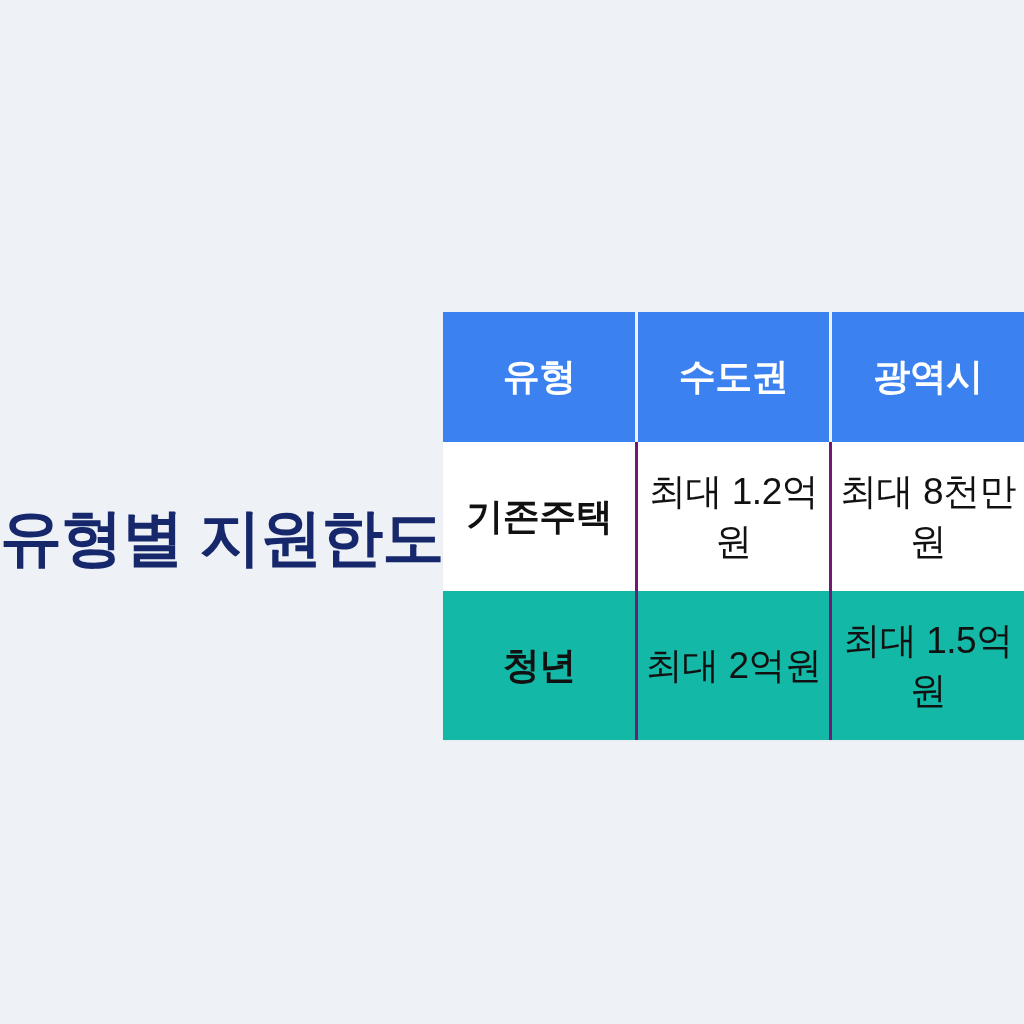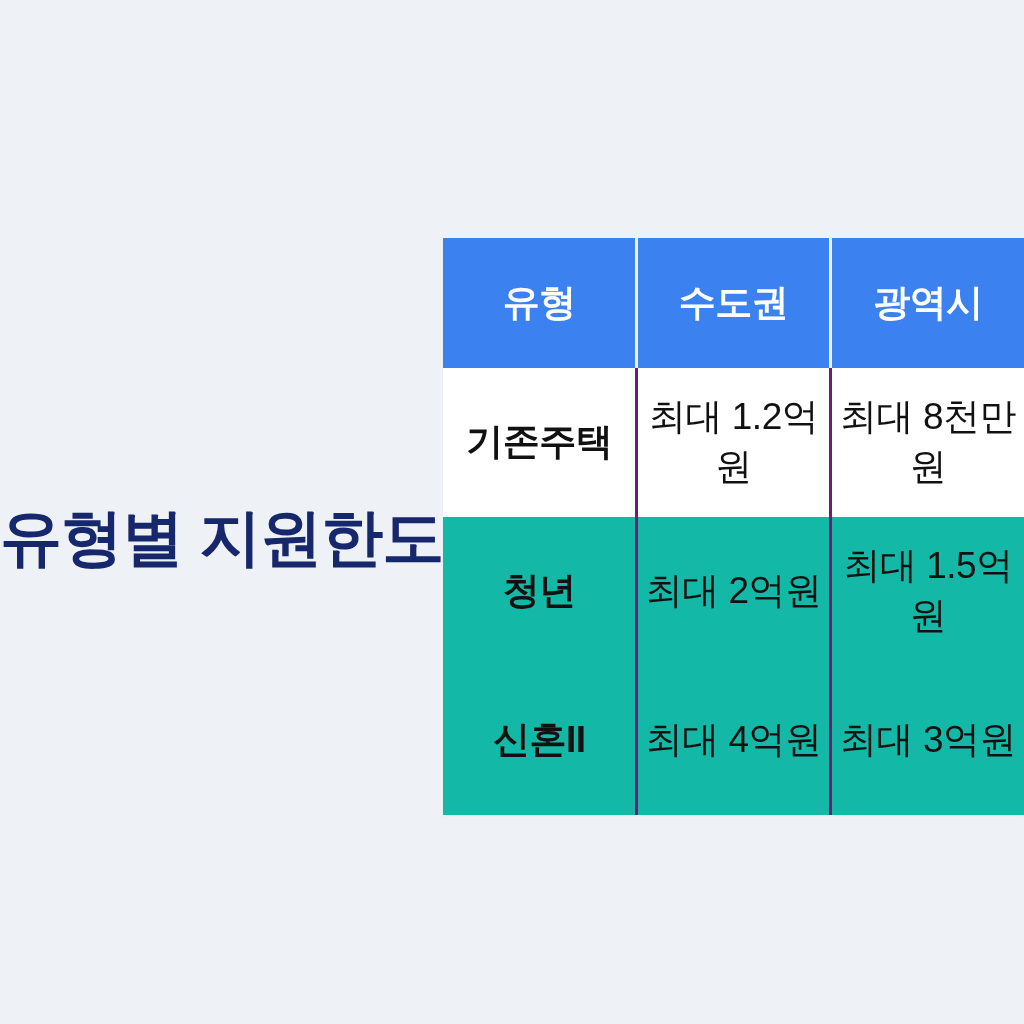--- a/index.html
+++ b/index.html
@@ -109,22 +109,17 @@
         <tr class="odd-row">
           <td class="type-cell">기존주택</td>
           <td>최대 1.2억원</td>
           <td>최대 8천만원</td>
         </tr>
         <tr class="even-row">
           <td class="type-cell">청년</td>
           <td>최대 2억원</td>
           <td>최대 1.5억원</td>
         </tr>
-        <tr class="even-row">
-          <td class="type-cell">신혼II</td>
-          <td>최대 4억원</td>
-          <td>최대 3억원</td>
-        </tr>
       </tbody>
     </table>
   </div>
 
 </div>
 
 </body></html>

